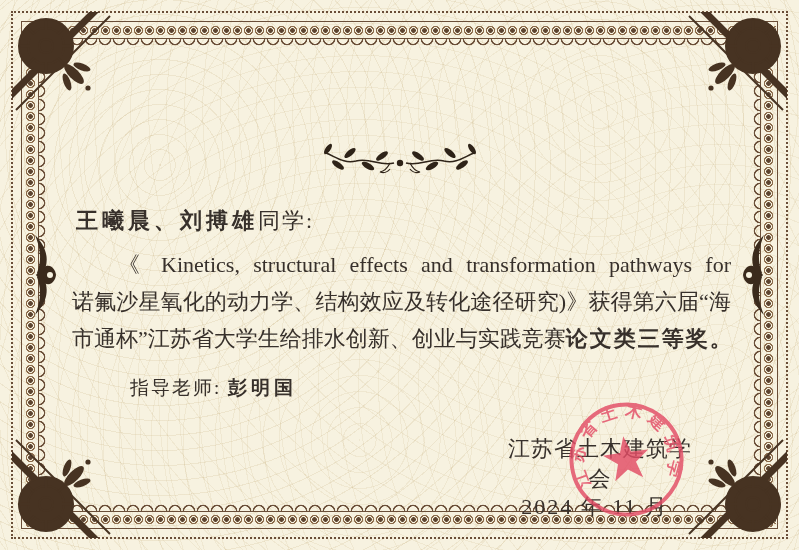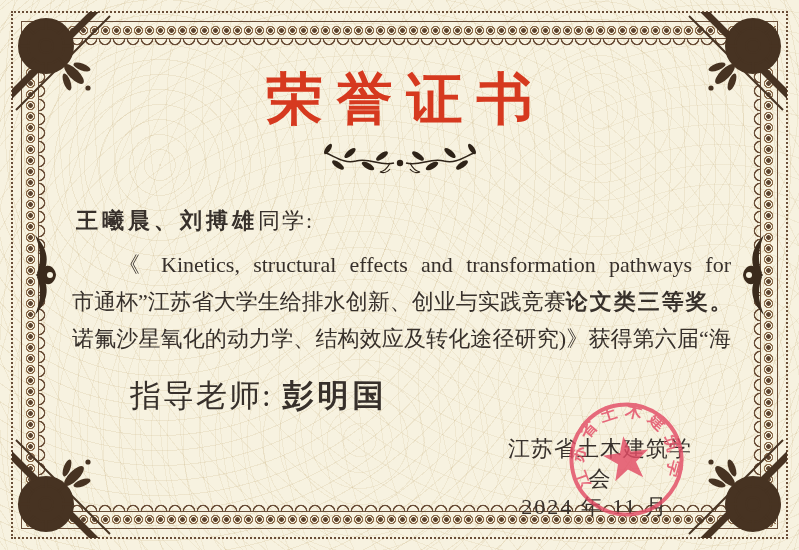--- a/index.html
+++ b/index.html
@@ -54,21 +54,21 @@
     font-family:"DejaVu Serif","Liberation Serif",serif;}
   .flourish{position:absolute;top:141px;left:50%;transform:translateX(-50%);}
   
   .recipient-line{position:absolute;left:76px;top:206px;font-size:22px;letter-spacing:2px;}
   .script{font-weight:700;letter-spacing:4px;}
   .bodytext{position:absolute;left:72px;right:68px;top:246px;font-size:22px;line-height:37px;}
   .bl{white-space:nowrap;}
   .just{text-align:justify;text-align-last:justify;white-space:normal;}
   .indent{text-indent:46px;}
   .award{font-weight:700;letter-spacing:2px;}
-  .teacher-line,.closing-line{position:absolute;left:130px;font-size:31px;letter-spacing:2px;}
+  .teacher-line,.closing-line{position:absolute;left:130px;font-size:19px;letter-spacing:2px;}
   .teacher-line{top:375px;}
   .closing-line{top:408px;}
   .issuer{position:absolute;left:505px;width:190px;top:434px;text-align:center;font-size:22px;letter-spacing:1px;}
   .date{position:absolute;left:505px;width:180px;top:492px;text-align:center;font-size:22px;letter-spacing:2px;}
   .seal{position:absolute;left:563px;top:396px;width:127px;height:127px;opacity:.82;transform:rotate(-8deg);}
   .orn{fill:#473322;stroke:#473322;}
 </style>
 </head>
 <body>
 
@@ -190,21 +190,20 @@
   </svg>
   <svg class="edge-orn right" viewBox="0 0 26 92">
     <g fill="#3a2a1c">
       <path d="M3,46 C14,30 22,38 23,46 C22,54 14,62 3,46 Z"></path>
       <path d="M4,44 C10,28 6,16 2,6 C12,16 18,30 10,44 Z"></path>
       <path d="M4,48 C10,64 6,76 2,86 C12,76 18,62 10,48 Z"></path>
       <circle cx="17" cy="46" r="3" fill="#f7f2e0"></circle>
     </g>
   </svg>
 
-  <div class="title">荣誉证书</div>
 
   <svg class="flourish" width="160" height="40" viewBox="0 0 160 40">
     <g fill="#2e2318" stroke="#2e2318">
       <circle cx="80" cy="22" r="3.2" stroke="none"></circle>
       <path d="M74,22 C60,26 50,16 36,20 C24,23 16,16 6,12" fill="none" stroke-width="1.6"></path>
       <path d="M86,22 C100,26 110,16 124,20 C136,23 144,16 154,12" fill="none" stroke-width="1.6"></path>
       <ellipse cx="62" cy="15" rx="7" ry="2.8" transform="rotate(-35 62 15)" stroke="none"></ellipse>
       <ellipse cx="48" cy="25" rx="7" ry="2.8" transform="rotate(30 48 25)" stroke="none"></ellipse>
       <ellipse cx="30" cy="12" rx="7" ry="2.8" transform="rotate(-40 30 12)" stroke="none"></ellipse>
       <ellipse cx="18" cy="24" rx="7" ry="2.8" transform="rotate(35 18 24)" stroke="none"></ellipse>
@@ -218,22 +217,22 @@
       <path d="M90,22 q4,8 10,9 q-6,2 -10,-3" stroke-width="1.2" fill="none"></path>
     </g>
   </svg>
 
   <div class="recipient-line">
     <span class="script">王曦晨、刘搏雄</span><span>同学:</span>
   </div>
 
   <div class="bodytext">
     <div class="bl just indent">《 Kinetics, structural effects and transformation pathways for</div>
+    <div class="bl just">诺氟沙星氧化的动力学、结构效应及转化途径研究)》获得第六届“海</div>
     <div class="bl"><span>市通杯”江苏省大学生给排水创新、创业与实践竞赛</span><span class="award">论文类三等奖。</span></div>
-    <div class="bl just">诺氟沙星氧化的动力学、结构效应及转化途径研究)》获得第六届“海</div>
   </div>
 
   <div class="teacher-line">
     <span>指导老师: </span><span class="script">彭明国</span>
   </div>
 
   <div class="issuer">江苏省土木建筑学会</div>
   <div class="date">2024 年 11 月</div>
 
   <svg class="seal" viewBox="0 0 127 127">

